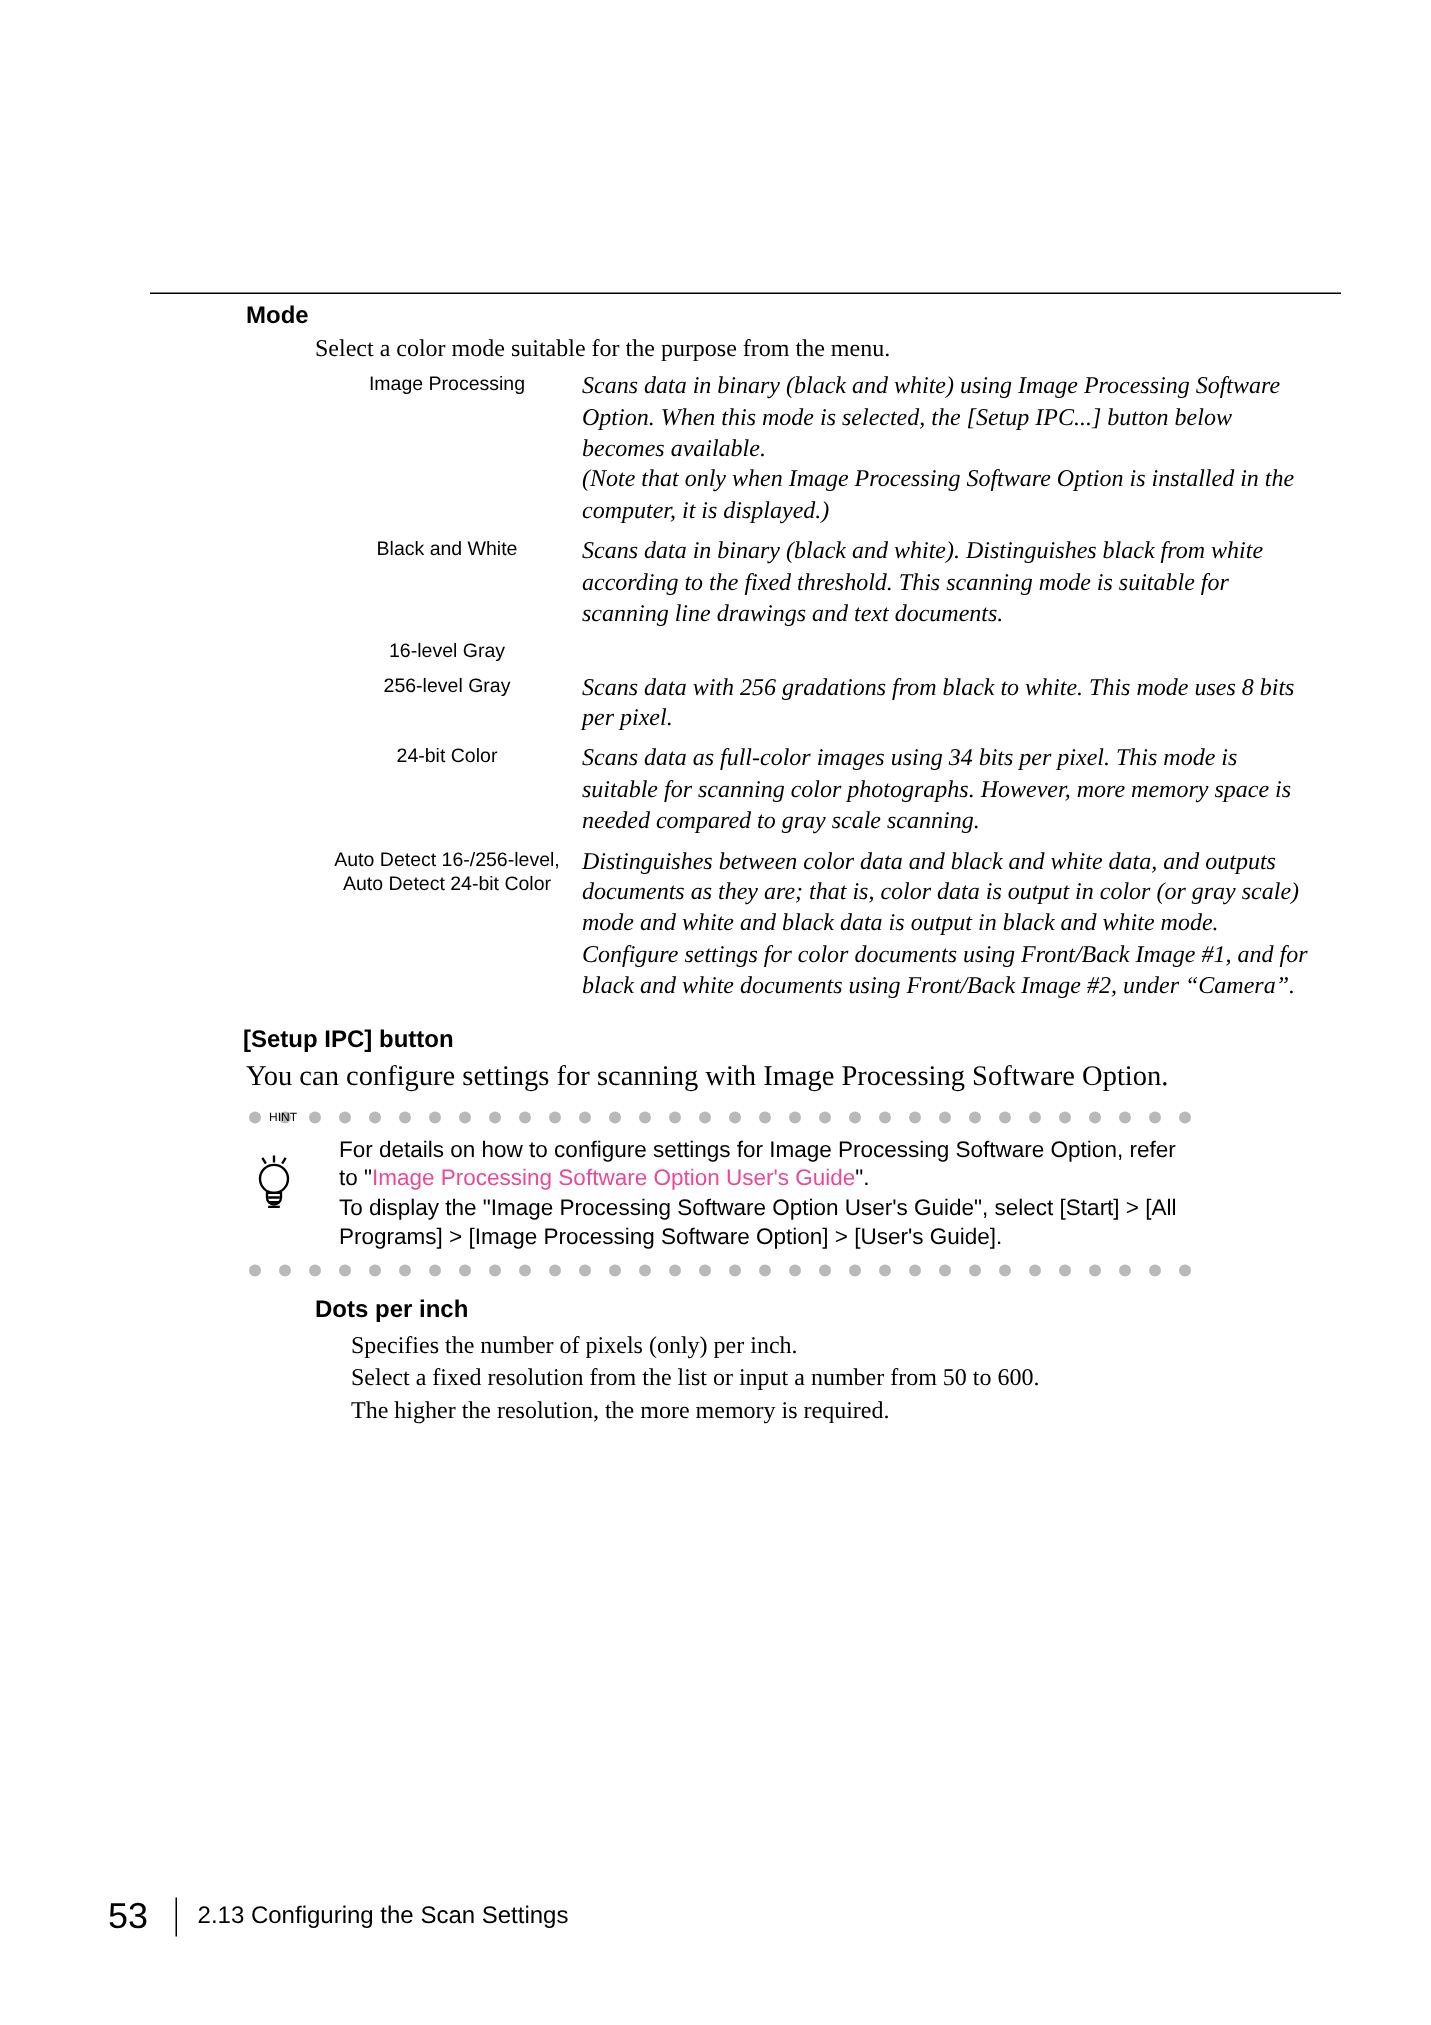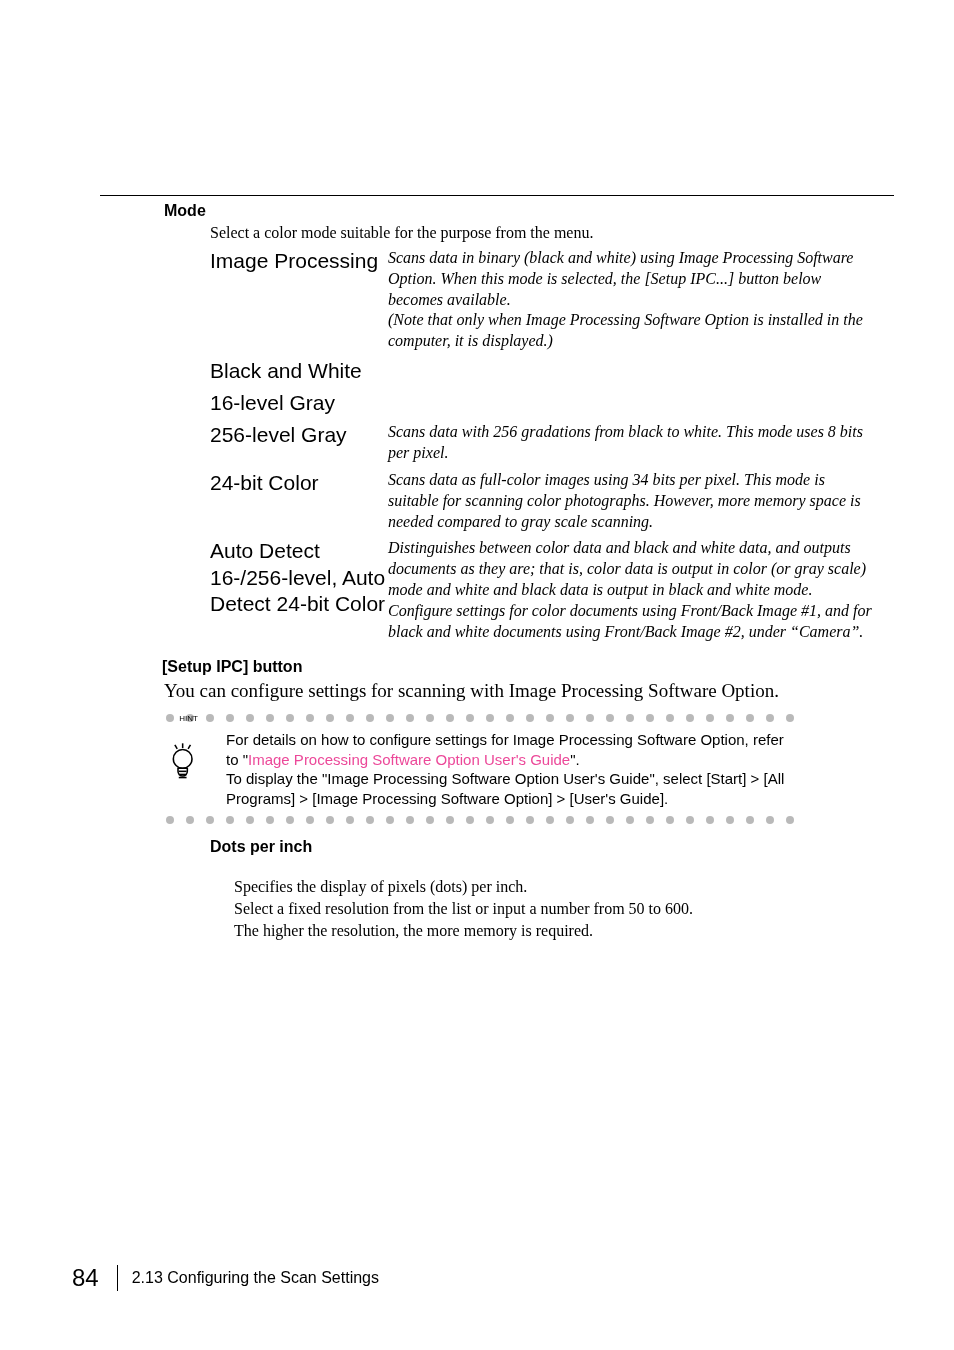--- a/index.html
+++ b/index.html
@@ -48,25 +48,26 @@
   .deflist {
     margin-left: 46px;
   }
   .defrow {
     display: flex;
     align-items: flex-start;
     margin-bottom: 6px;
   }
   .term {
     font-family: Arial, Helvetica, sans-serif;
-    font-size: 21px;
+    font-size: 13px;
     width: 176px;
     flex: 0 0 176px;
     padding-right: 2px;
     line-height: 1.25;
+    text-align: center;
   }
   .desc {
     font-family: "Times New Roman", Times, serif;
     font-size: 16px;
     line-height: 1.3;
     flex: 1 1 auto;
     font-style: italic;
   }
   .setup-ipc {
     margin-top: 16px;
@@ -117,21 +118,21 @@
     padding-left: 6px;
   }
   .link {
     color: #ec4899;
   }
   .dots-per-inch {
     margin-top: 14px;
     margin-left: 46px;
   }
   .dots-per-inch .h3 {
-    margin-bottom: 20px;
+    margin-bottom: 4px;
   }
   .dots-body {
     margin-left: 24px;
     font-family: "Times New Roman", Times, serif;
     font-size: 16px;
     line-height: 1.35;
   }
   .footer {
     position: absolute;
     left: 72px;
@@ -167,20 +168,21 @@
     <div class="intro">Select a color mode suitable for the purpose from the menu.</div>
     <div class="deflist">
 
       <div class="defrow">
         <div class="term">Image Processing</div>
         <div class="desc">Scans data in binary (black and white) using Image Processing Software Option. When this mode is selected, the [Setup IPC...] button below becomes available.<br>(Note that only when Image Processing Software Option is installed in the computer, it is displayed.)</div>
       </div>
 
       <div class="defrow">
         <div class="term">Black and White</div>
+        <div class="desc">Scans data in binary (black and white). Distinguishes black from white according to the fixed threshold. This scanning mode is suitable for scanning line drawings and text documents.</div>
       </div>
 
       <div class="defrow">
         <div class="term">16-level Gray</div>
       </div>
 
       <div class="defrow">
         <div class="term">256-level Gray</div>
         <div class="desc">Scans data with 256 gradations from black to white. This mode uses 8 bits per pixel.</div>
       </div>
@@ -289,26 +291,26 @@
           <span class="dot"></span>
           <span class="dot"></span>
           <span class="dot"></span>
           <span class="dot"></span>
       </div>
     </div>
 
     <div class="dots-per-inch">
       <div class="h3">Dots per inch</div>
       <div class="dots-body">
-        <div>Specifies the display of pixels (dots) per inch.</div>
+        <div>Specifies the number of pixels (only) per inch.</div>
         <div>Select a fixed resolution from the list or input a number from 50 to 600.</div>
         <div>The higher the resolution, the more memory is required.</div>
       </div>
     </div>
 
   </div>
 
   <div class="footer">
-    <span class="page-num">84</span>
+    <span class="page-num">53</span>
     <span class="footer-sep"></span>
     <span class="footer-title">2.13 Configuring the Scan Settings</span>
   </div>
 </div>
 
 </body></html>

